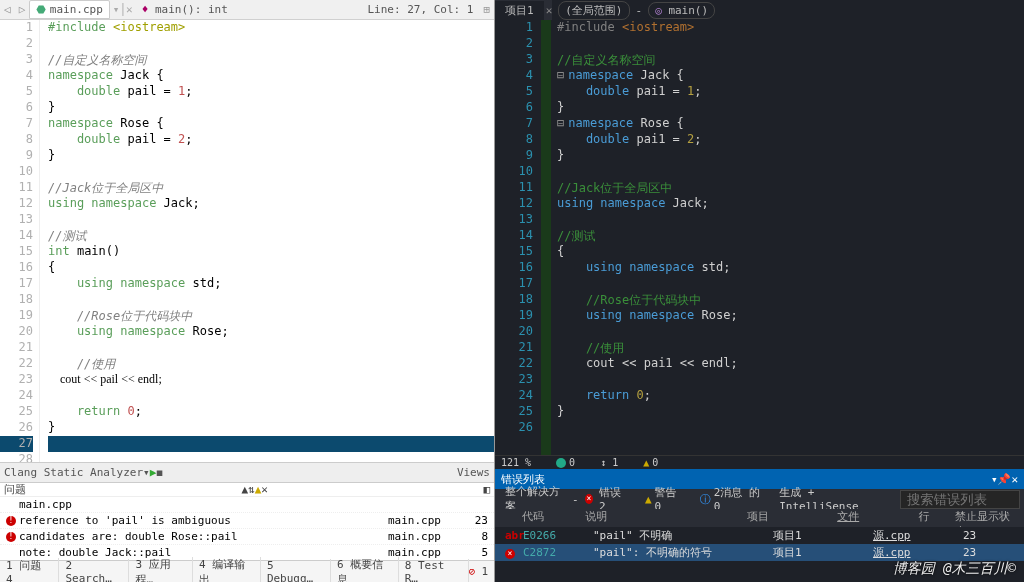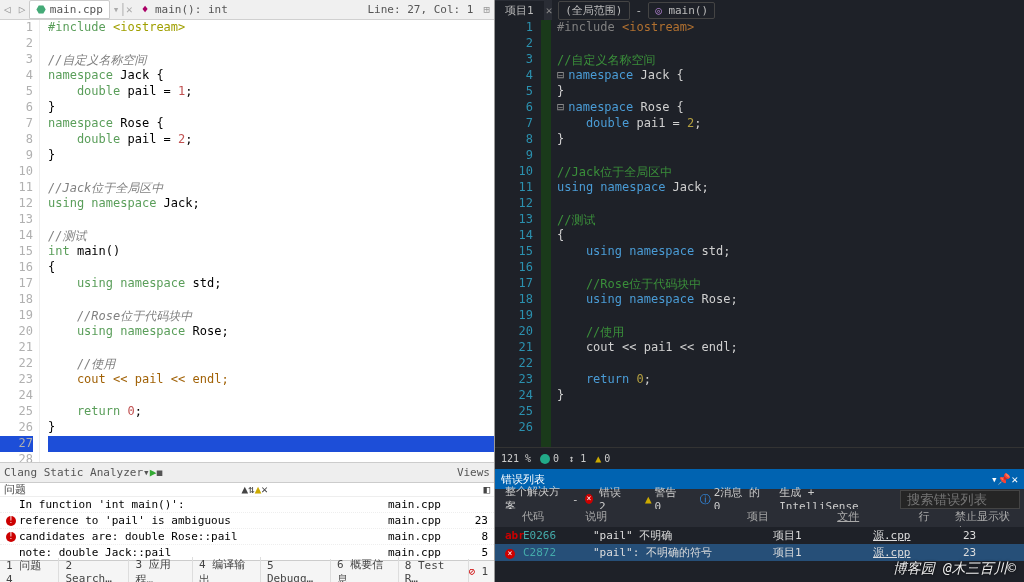--- a/index.html
+++ b/index.html
@@ -48,27 +48,27 @@
   font-size: 12px;
 }
 .l-gutter {
   width: 40px; background: #fff; text-align: right;
   color: #b0b0b0; padding-right: 6px;
   border-right: 1px solid #eee;
 }
 .l-line-n { height: 16px; position: relative; }
 .l-code { flex: 1; padding-left: 8px; }
 .l-row { height: 16px; white-space: pre; }
-.cur { background: #1d4ed8; }
+.cur { background: #0c4a6e; }
 .kw { color: #5a9e5a; }
 .str { color: #a0a000; }
 .num { color: #c05050; }
 .cmt { color: #808080; font-style: italic; }
 .idt { color: #000; }
-.blk { color: #a16207; }
+.blk { color: #000000; font-family: Liberation Serif, serif; }
 
 
 .l-ana {
   height: 20px; background: #eee; border-top: 1px solid #ccc;
   display: flex; align-items: center; padding: 0 4px; color: #555;
   font-size: 11px;
 }
 .l-ana .spacer { flex:1; }
 .l-probs {
   height: 78px; background: #fff; border-top: 1px solid #ccc;
@@ -104,21 +104,21 @@
 .r-tab {
   padding: 2px 10px; background:#1e2128; margin-right:2px;
   display:inline-flex; align-items:center; gap:4px;
 }
 .r-tab-x { color:#888; }
 .r-crumb {
   flex:1; background:#1e2128; padding:2px 6px;
   display:flex; align-items:center; gap:6px;
 }
 .r-crumb-item {
-  border:1px solid #444; padding:1px 6px; border-radius:2px;
+  border:1px solid #444; padding:1px 6px; border-radius:8px;
 }
 
 
 .r-editor {
   flex:1; display:flex; background:#1e2128; overflow:hidden;
   font-size:12px;
 }
 .r-margin {
   width: 10px; background:#1a3a1a;
 }
@@ -130,22 +130,22 @@
 .r-row { height:16px; white-space:pre; color:#d0d0d0;}
 .r-kw { color:#4a9cd6; }
 .r-str { color:#b07030; }
 .r-cmt { color:#3a8f3a; }
 .r-pp { color:#808080; }
 .r-num { color:#b5a040; }
 .r-fold { color:#888; margin-right:4px; }
 
 
 .r-status {
-  height: 22px; background:#1e2128; color:#ccc; font-size:10px;
-  display:flex; align-items:center; padding:0 6px; gap:9px;
+  height: 14px; background:#1e2128; color:#ccc; font-size:10px;
+  display:flex; align-items:center; padding:0 6px; gap:25px;
   border-top:1px solid #333;
 }
 .r-stat-ico {
   display:inline-flex; align-items:center; gap:3px;
 }
 .circ{width:10px;height:10px;border-radius:50%;display:inline-block;}
 
 
 .r-errpanel { height:113px; display:flex; flex-direction:column; }
 .r-errhdr {
@@ -292,21 +292,20 @@
       <span>▲</span>
       <span> ⇅ </span>
       <span style="color:#ca0">▲</span>
       <span> ✕</span>
       <span class="spacer"></span>
       <span>◧</span>
     </div>
     <div class="l-probs-body" id="l-probs-body">
         <div class="l-prob-row">
           <span style="width:13px;display:inline-block"></span>
-          <span class="msg">In function 'int main()':</span>
           <span class="file">main.cpp</span>
           <span class="ln"></span>
         </div>
         <div class="l-prob-row">
           <span class="eic">!</span>
           <span class="msg">reference to 'pail' is ambiguous</span>
           <span class="file">main.cpp</span>
           <span class="ln">23</span>
         </div>
         <div class="l-prob-row">
@@ -383,20 +382,21 @@
         <div class="r-line-n">24</div>
       <div class="r-line-n">25</div>
         <div class="r-line-n">26</div>
     </div>
     <div class="r-margin"></div>
     <div class="r-code">
       <div class="r-row"><span class="r-pp">#include </span><span class="r-str">&lt;iostream&gt;</span></div>
       <div class="r-row"></div>
       <div class="r-row"><span class="r-cmt">//自定义名称空间</span></div>
       <div class="r-row"><span class="r-fold">⊟</span><span class="r-kw">namespace</span><span> Jack {</span></div>
+      <div class="r-row"><span class="r-kw">    double</span><span> pai1 = </span><span class="r-num">1</span><span>;</span></div>
       <div class="r-row"><span>}</span></div>
       <div class="r-row"><span class="r-fold">⊟</span><span class="r-kw">namespace</span><span> Rose {</span></div>
       <div class="r-row"><span class="r-kw">    double</span><span> pai1 = </span><span class="r-num">2</span><span>;</span></div>
       <div class="r-row"><span>}</span></div>
       <div class="r-row"></div>
       <div class="r-row"><span class="r-cmt">//Jack位于全局区中</span></div>
       <div class="r-row"><span class="r-kw">using namespace</span><span> Jack;</span></div>
       <div class="r-row"></div>
       <div class="r-row"><span class="r-cmt">//测试</span></div>
       <div class="r-row"><span>{</span></div>

